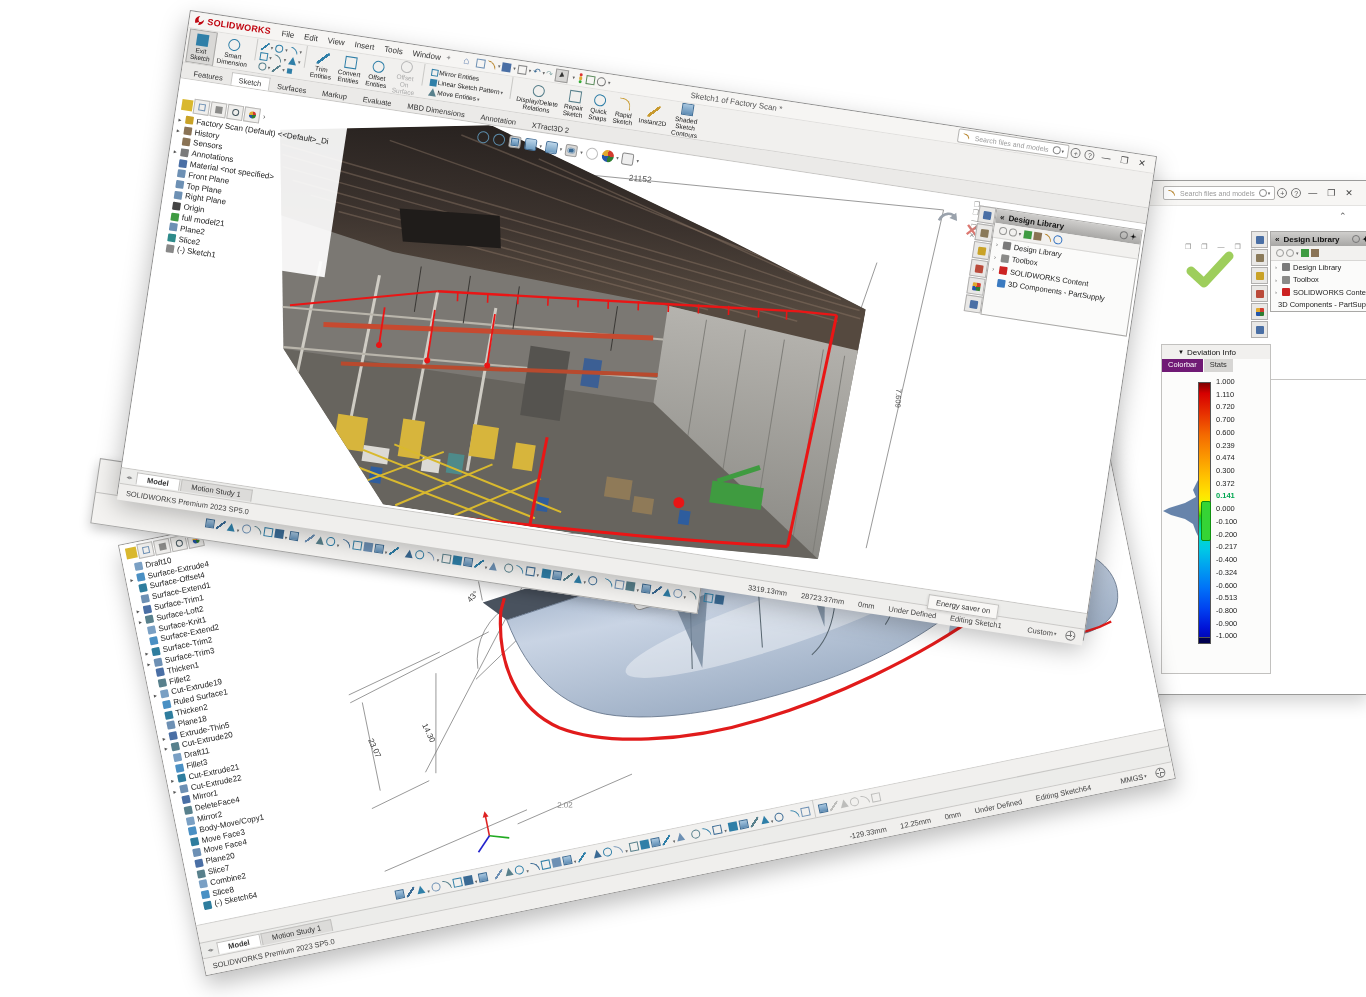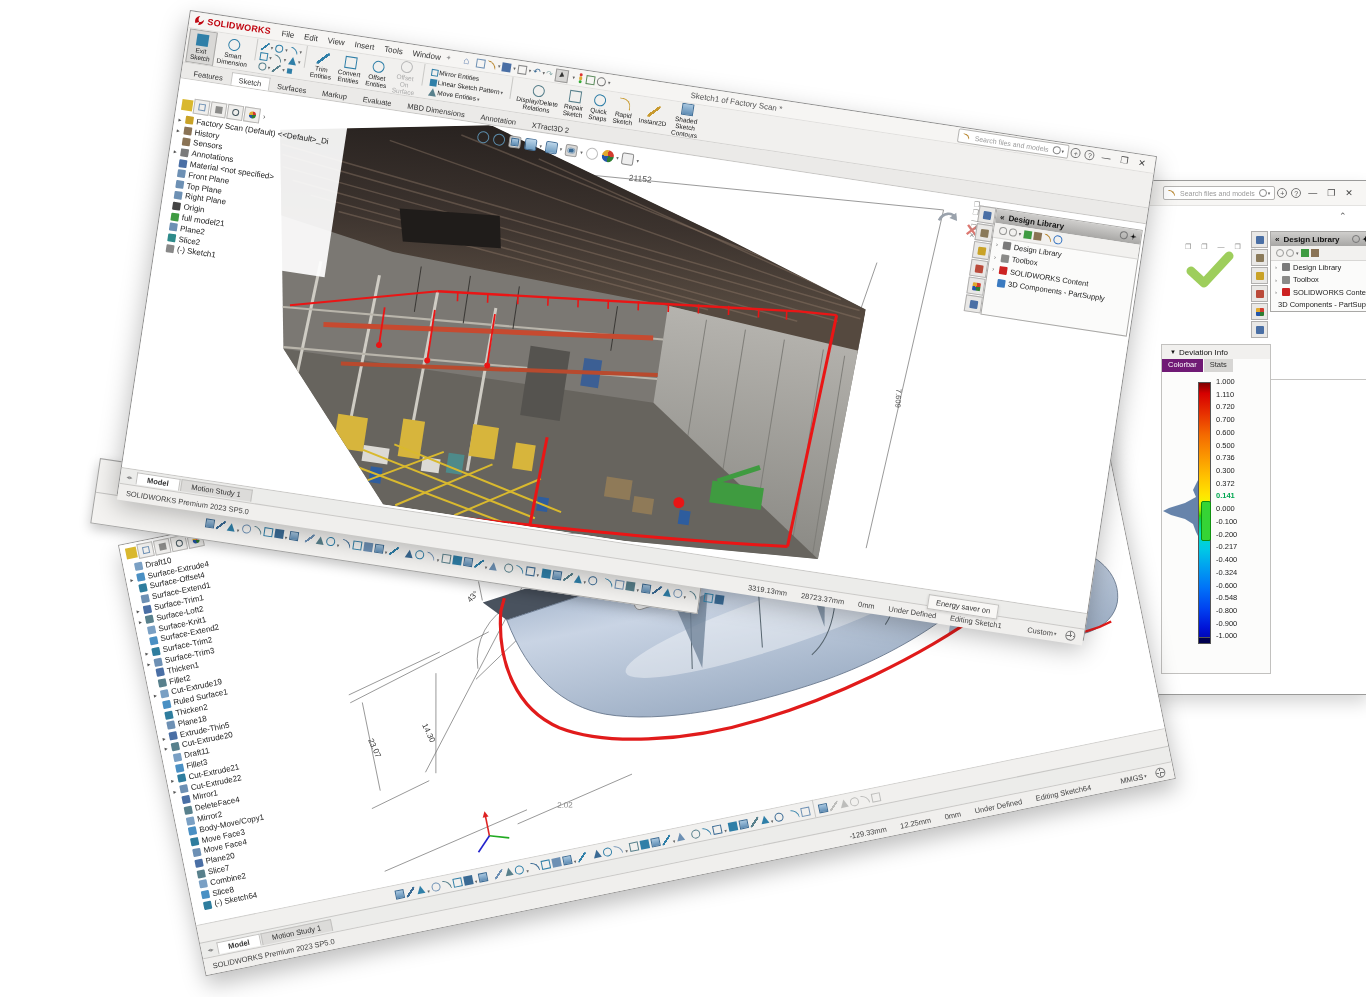--- a/index.html
+++ b/index.html
@@ -89,21 +89,21 @@
   #winD{left:100px;top:458px;width:612px;height:64px;transform:rotate(8.5deg);transform-origin:0 0;background:#f4f3f1;border:1px solid #a5a5a4;box-shadow:0 5px 12px rgba(0,0,0,.22);}
   #winD .div{position:absolute;left:0;right:0;top:33px;border-top:1px solid #c6c5c3;}
   
   #winB{left:118px;top:545px;width:990px;height:440px;transform:rotate(-11.5deg);transform-origin:0 0;background:#fff;border:1px solid #979695;box-shadow:0 10px 22px rgba(0,0,0,.25);display:flex;flex-direction:column;}
   .bmain{position:relative;flex:1;overflow:hidden;background:#fff;}
   .striprow{display:flex;align-items:center;height:17px;background:#f1f0ee;border-top:1px solid #d2d1cf;padding-left:200px;}
   
   #winC{left:1072px;top:180px;width:300px;height:515px;background:#fff;border:1px solid #9a9a99;box-shadow:-4px 8px 16px rgba(0,0,0,.16);}
   #winC .tbar{display:flex;align-items:center;height:24px;border-bottom:1px solid #e4e3e1;background:#f7f6f4;padding:0 6px;}
   .devp{position:absolute;left:88px;top:163px;width:108px;height:328px;background:#fcfcfb;border:1px solid #c2c1bf;}
-  .devh{display:flex;align-items:center;height:14px;font-size:8px;color:#111;padding:0 8px;background:#f1f0ee;}
+  .devh{display:flex;align-items:center;height:14px;font-size:8px;color:#111;padding:0 16px;background:#f1f0ee;}
   .devtabs{display:flex;height:13px;font-size:7.5px;}
   .devtab{padding:1px 6px;background:#d7d6d4;color:#333;margin-right:1px;}
   .devtab.on{background:#701a75;color:#fff;}
   .cbwrap{position:relative;height:292px;}
   .cbar{position:absolute;left:36px;top:10px;width:13px;height:262px;border:1px solid #555;box-sizing:border-box;background:linear-gradient(to bottom,#7e0000 0%,#d60000 4%,#e83200 12%,#f46a00 20%,#fb9500 28%,#ffc100 36%,#ffe400 43%,#f4f400 46%,#9ae400 49%,#2fd400 51%,#00d06a 53%,#00dcc8 58%,#00c8e6 64%,#009ff0 71%,#0071f8 79%,#0041f0 87%,#0014d8 94%,#0000a8 100%);}
   .cbcap{position:absolute;left:36px;width:13px;height:7px;box-sizing:border-box;border:1px solid #555;}
   .cblabels{position:absolute;left:54px;top:4px;font-size:7.5px;color:#222;}
   .cblabels div{height:12.72px;line-height:12.72px;}
   .greenbox{position:absolute;left:38.5px;top:129px;width:8px;height:38px;background:#35d435;border:1.5px solid #0f8f0f;border-radius:2px;}
   .hl{color:#00a650 !important;font-weight:bold;}
@@ -210,33 +210,33 @@
         <div class="cbcap" style="top:10px;background:#4c0000"></div>
         <div class="cbar"></div>
         <div class="cbcap" style="top:265px;background:#000050"></div>
         <div class="greenbox"></div>
         <div class="cblabels">
             <div>1.000</div>
             <div>1.110</div>
             <div>0.720</div>
             <div>0.700</div>
             <div>0.600</div>
-            <div>0.500</div>
-            <div>0.736</div>
+            <div>0.239</div>
+            <div>0.474</div>
             <div>0.300</div>
             <div>0.372</div>
             <div class="hl">0.141</div>
             <div>0.000</div>
             <div>-0.100</div>
             <div>-0.200</div>
             <div>-0.217</div>
             <div>-0.400</div>
             <div>-0.324</div>
             <div>-0.600</div>
-            <div>-0.548</div>
+            <div>-0.513</div>
             <div>-0.800</div>
             <div>-0.900</div>
             <div>-1.000</div>
           </div>
       </div>
     </div>
   </div>
 
   <div class="win" id="winB">
     <div class="bmain">

